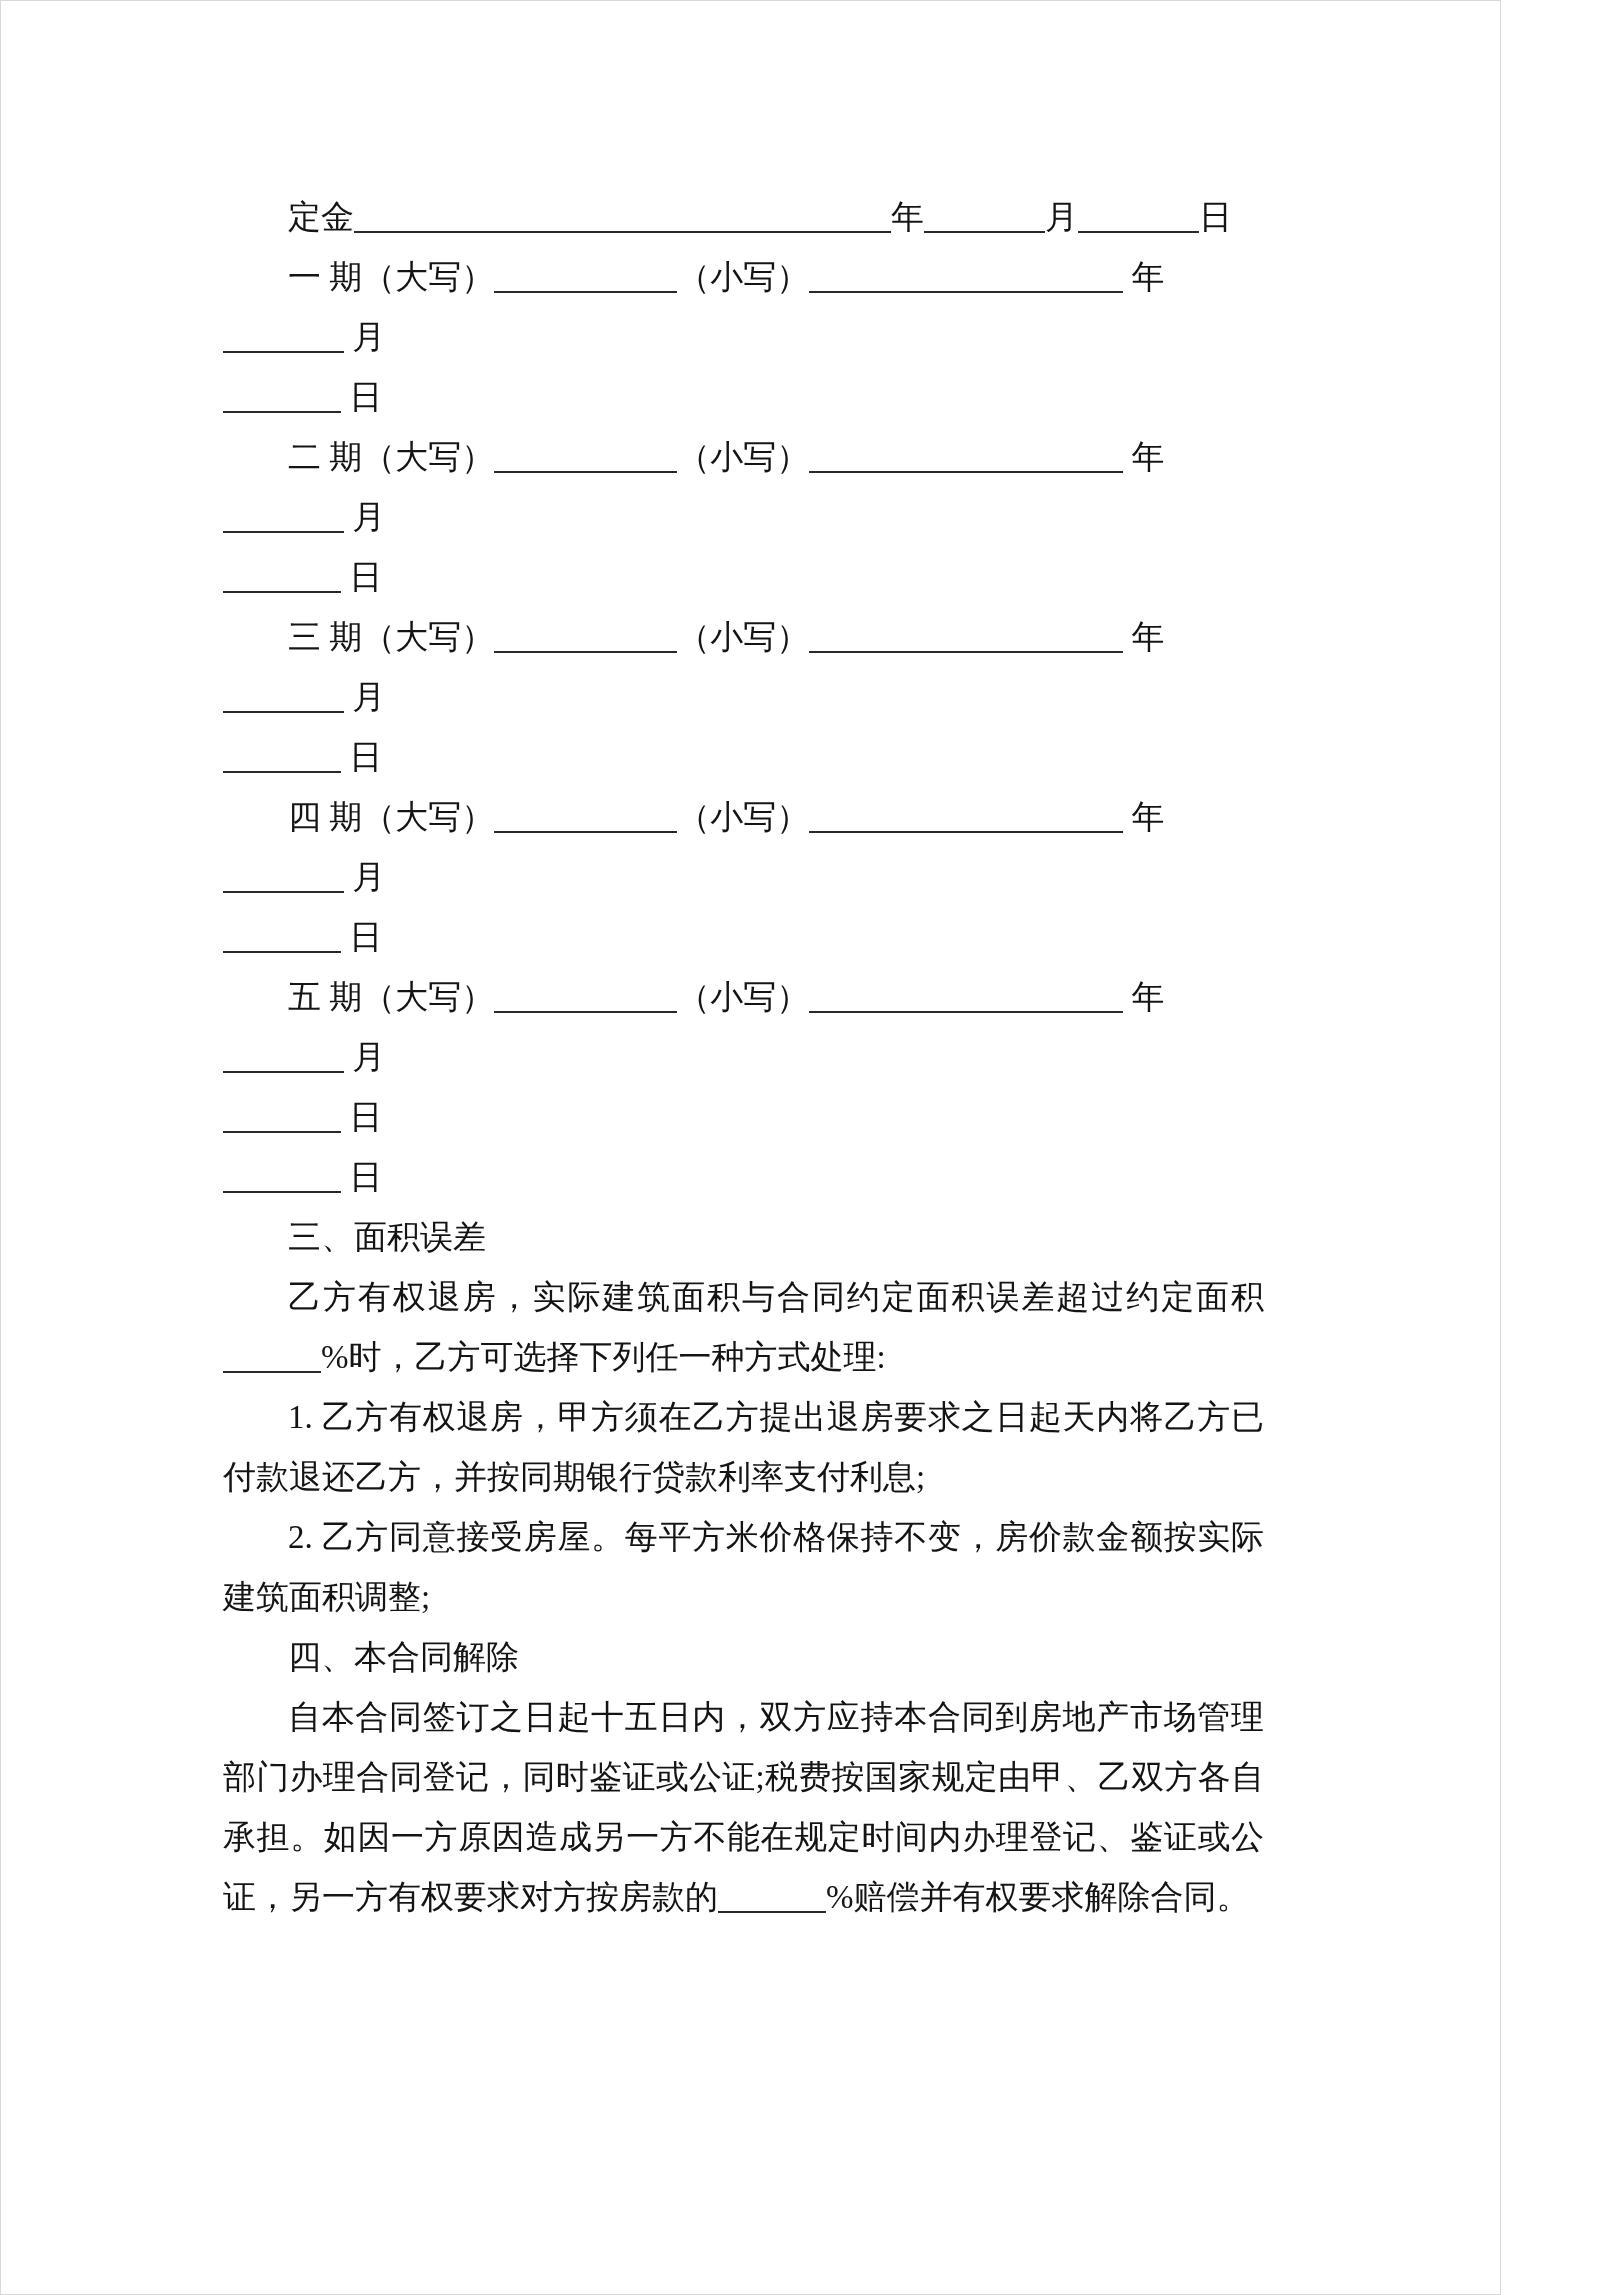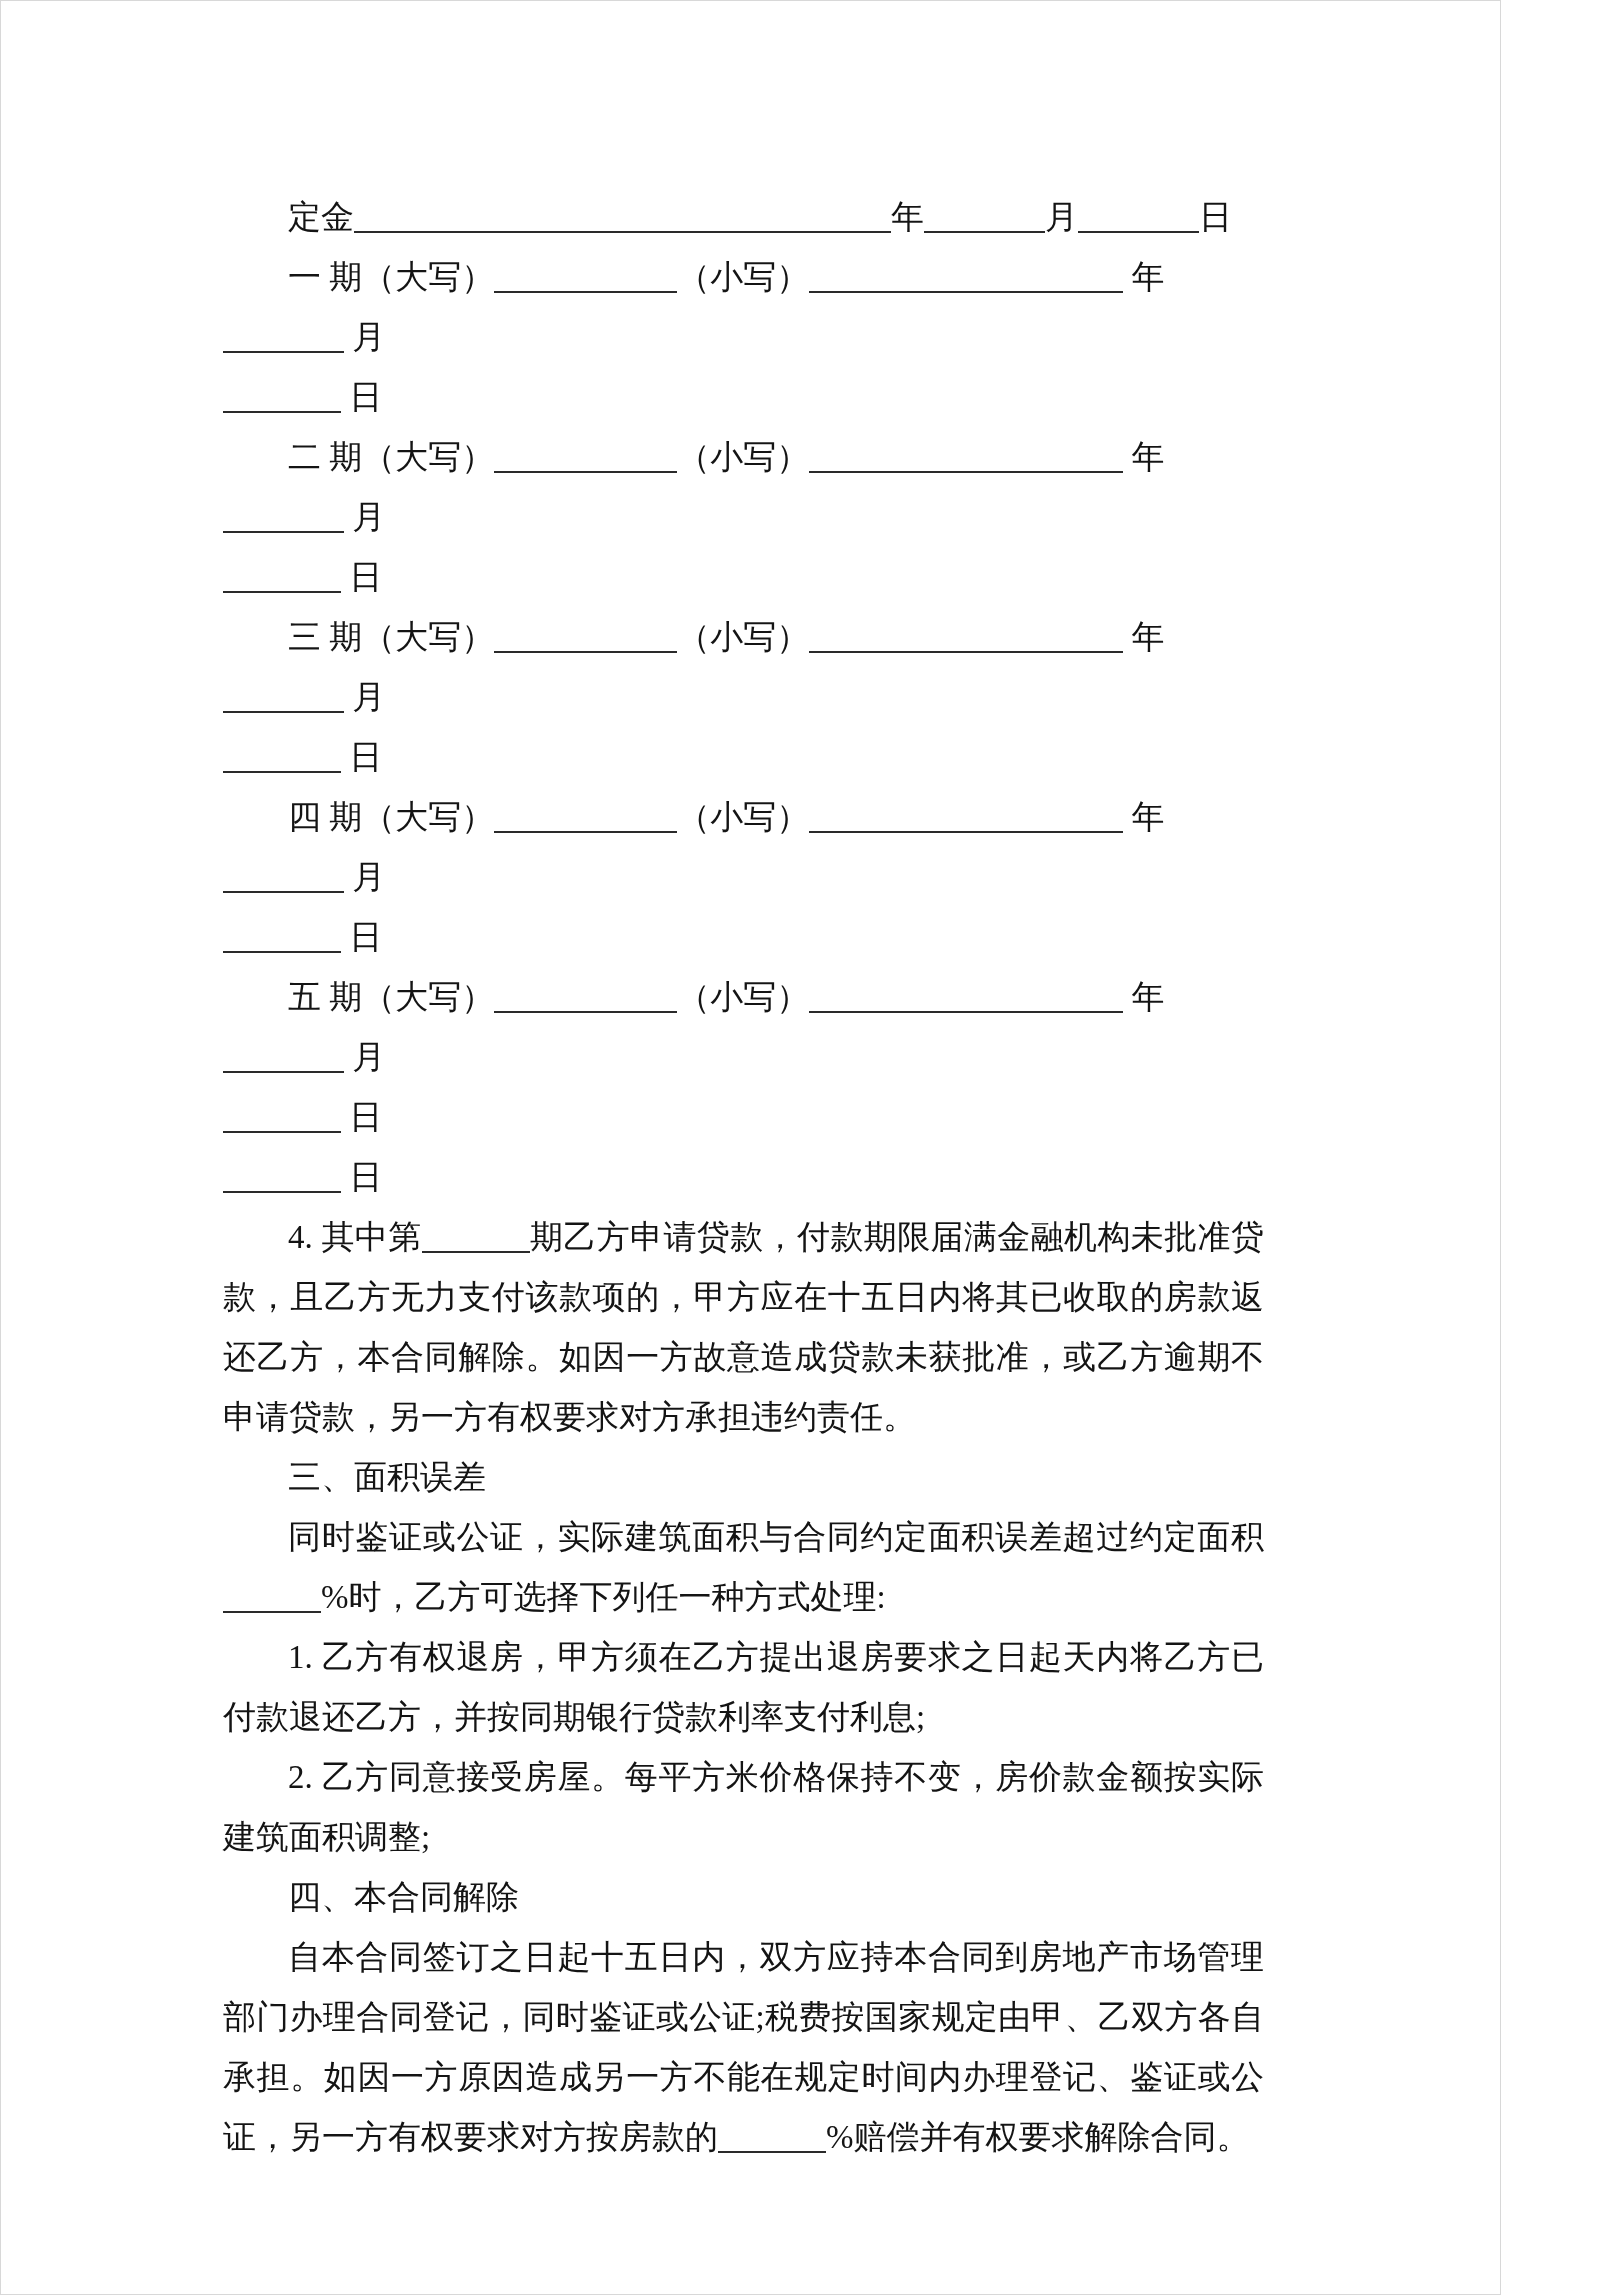--- a/index.html
+++ b/index.html
@@ -54,22 +54,21 @@
       <div class="line cont"><span class="blank" style="width: 118px;"></span><span class="txt"> 日</span></div>
       <div class="line form"><span class="txt">二 期（大写）</span><span class="blank" style="width: 183px;"></span><span class="txt">（小写）</span><span class="blank" style="width: 314px;"></span><span class="txt"> 年 </span><span class="blank" style="width: 121px;"></span><span class="txt"> 月</span></div>
       <div class="line cont"><span class="blank" style="width: 118px;"></span><span class="txt"> 日</span></div>
       <div class="line form"><span class="txt">三 期（大写）</span><span class="blank" style="width: 183px;"></span><span class="txt">（小写）</span><span class="blank" style="width: 314px;"></span><span class="txt"> 年 </span><span class="blank" style="width: 121px;"></span><span class="txt"> 月</span></div>
       <div class="line cont"><span class="blank" style="width: 118px;"></span><span class="txt"> 日</span></div>
       <div class="line form"><span class="txt">四 期（大写）</span><span class="blank" style="width: 183px;"></span><span class="txt">（小写）</span><span class="blank" style="width: 314px;"></span><span class="txt"> 年 </span><span class="blank" style="width: 121px;"></span><span class="txt"> 月</span></div>
       <div class="line cont"><span class="blank" style="width: 118px;"></span><span class="txt"> 日</span></div>
       <div class="line form"><span class="txt">五 期（大写）</span><span class="blank" style="width: 183px;"></span><span class="txt">（小写）</span><span class="blank" style="width: 314px;"></span><span class="txt"> 年 </span><span class="blank" style="width: 121px;"></span><span class="txt"> 月</span></div>
       <div class="line cont"><span class="blank" style="width: 118px;"></span><span class="txt"> 日</span></div>
       <div class="line cont"><span class="blank" style="width: 118px;"></span><span class="txt"> 日</span></div>
-      <div class="line para"><span class="txt">4. 其中第</span><span class="blank" style="width: 108px;"></span><span class="txt">期乙方申请贷款，付款期限届满金融机构未批准贷款，且乙方无力支付该款项的，甲方应在十五日内将其已收取的房款返还乙方，本合同解除。如因一方故意造成贷款未获批准，或乙方逾期不申请贷款，另一方有权要求对方承担违约责任。</span></div>
       <div class="line para"><span class="txt">三、面积误差</span></div>
-      <div class="line para"><span class="txt">同时鉴证或公证，实际建筑面积与合同约定面积误差超过约定面积</span><span class="blank" style="width: 98px;"></span><span class="txt">%时，乙方可选择下列任一种方式处理:</span></div>
+      <div class="line para"><span class="txt">乙方有权退房，实际建筑面积与合同约定面积误差超过约定面积</span><span class="blank" style="width: 98px;"></span><span class="txt">%时，乙方可选择下列任一种方式处理:</span></div>
       <div class="line para"><span class="txt">1. 乙方有权退房，甲方须在乙方提出退房要求之日起天内将乙方已付款退还乙方，并按同期银行贷款利率支付利息;</span></div>
       <div class="line para"><span class="txt">2. 乙方同意接受房屋。每平方米价格保持不变，房价款金额按实际建筑面积调整;</span></div>
       <div class="line para"><span class="txt">四、本合同解除</span></div>
       <div class="line para"><span class="txt">自本合同签订之日起十五日内，双方应持本合同到房地产市场管理部门办理合同登记，同时鉴证或公证;税费按国家规定由甲、乙双方各自承担。如因一方原因造成另一方不能在规定时间内办理登记、鉴证或公证，另一方有权要求对方按房款的</span><span class="blank" style="width: 108px;"></span><span class="txt">%赔偿并有权要求解除合同。</span></div>
     </div>
 </div>
 
 
 </body></html>

